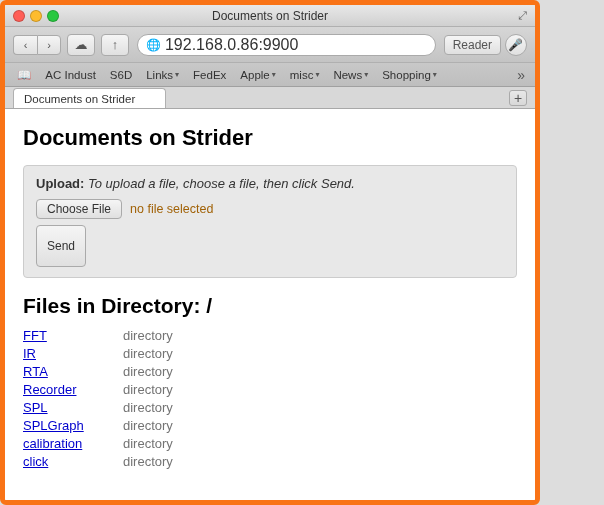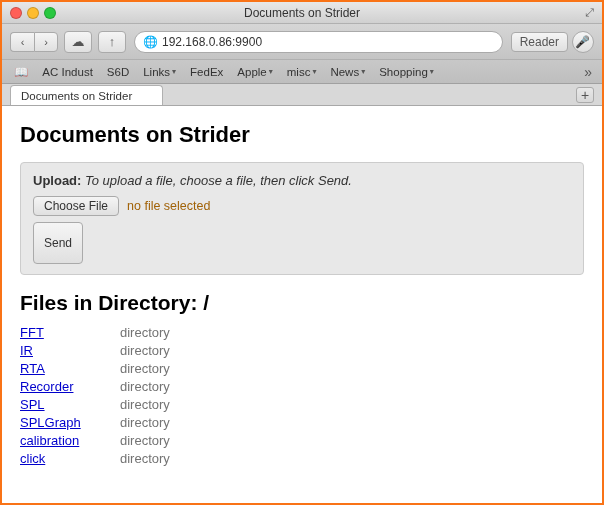--- a/index.html
+++ b/index.html
@@ -8,28 +8,28 @@
       font-family: -apple-system, "Helvetica Neue", Arial, sans-serif;
       font-size: 13px;
       background: #ddd;
       width: 604px;
       height: 505px;
       overflow: hidden;
     }
 
     
     .window {
-      width: 604px;
+      width: 540px;
       height: 505px;
       background: #ececec;
-      border-radius: 0;
+      border-radius: 6px;
       overflow: hidden;
       display: flex;
       flex-direction: column;
-      border: 2px solid #f97316;
+      border: 5px solid #f97316;
     }
 
     
     .title-bar {
       background: linear-gradient(to bottom, #e8e8e8, #d0d0d0);
       height: 22px;
       display: flex;
       align-items: center;
       padding: 0 8px;
       border-bottom: 1px solid #b0b0b0;
@@ -142,21 +142,21 @@
 
     .address-bar-globe {
       font-size: 12px;
       color: #5588cc;
     }
 
     .address-bar-input {
       flex: 1;
       border: none;
       outline: none;
-      font-size: 12px;
+      font-size: 16px;
       background: transparent;
       color: #333;
     }
 
     .reader-btn {
       background: linear-gradient(to bottom, #f5f5f5, #e0e0e0);
       border: 1px solid #aaa;
       border-radius: 4px;
       padding: 2px 8px;
       font-size: 12px;

